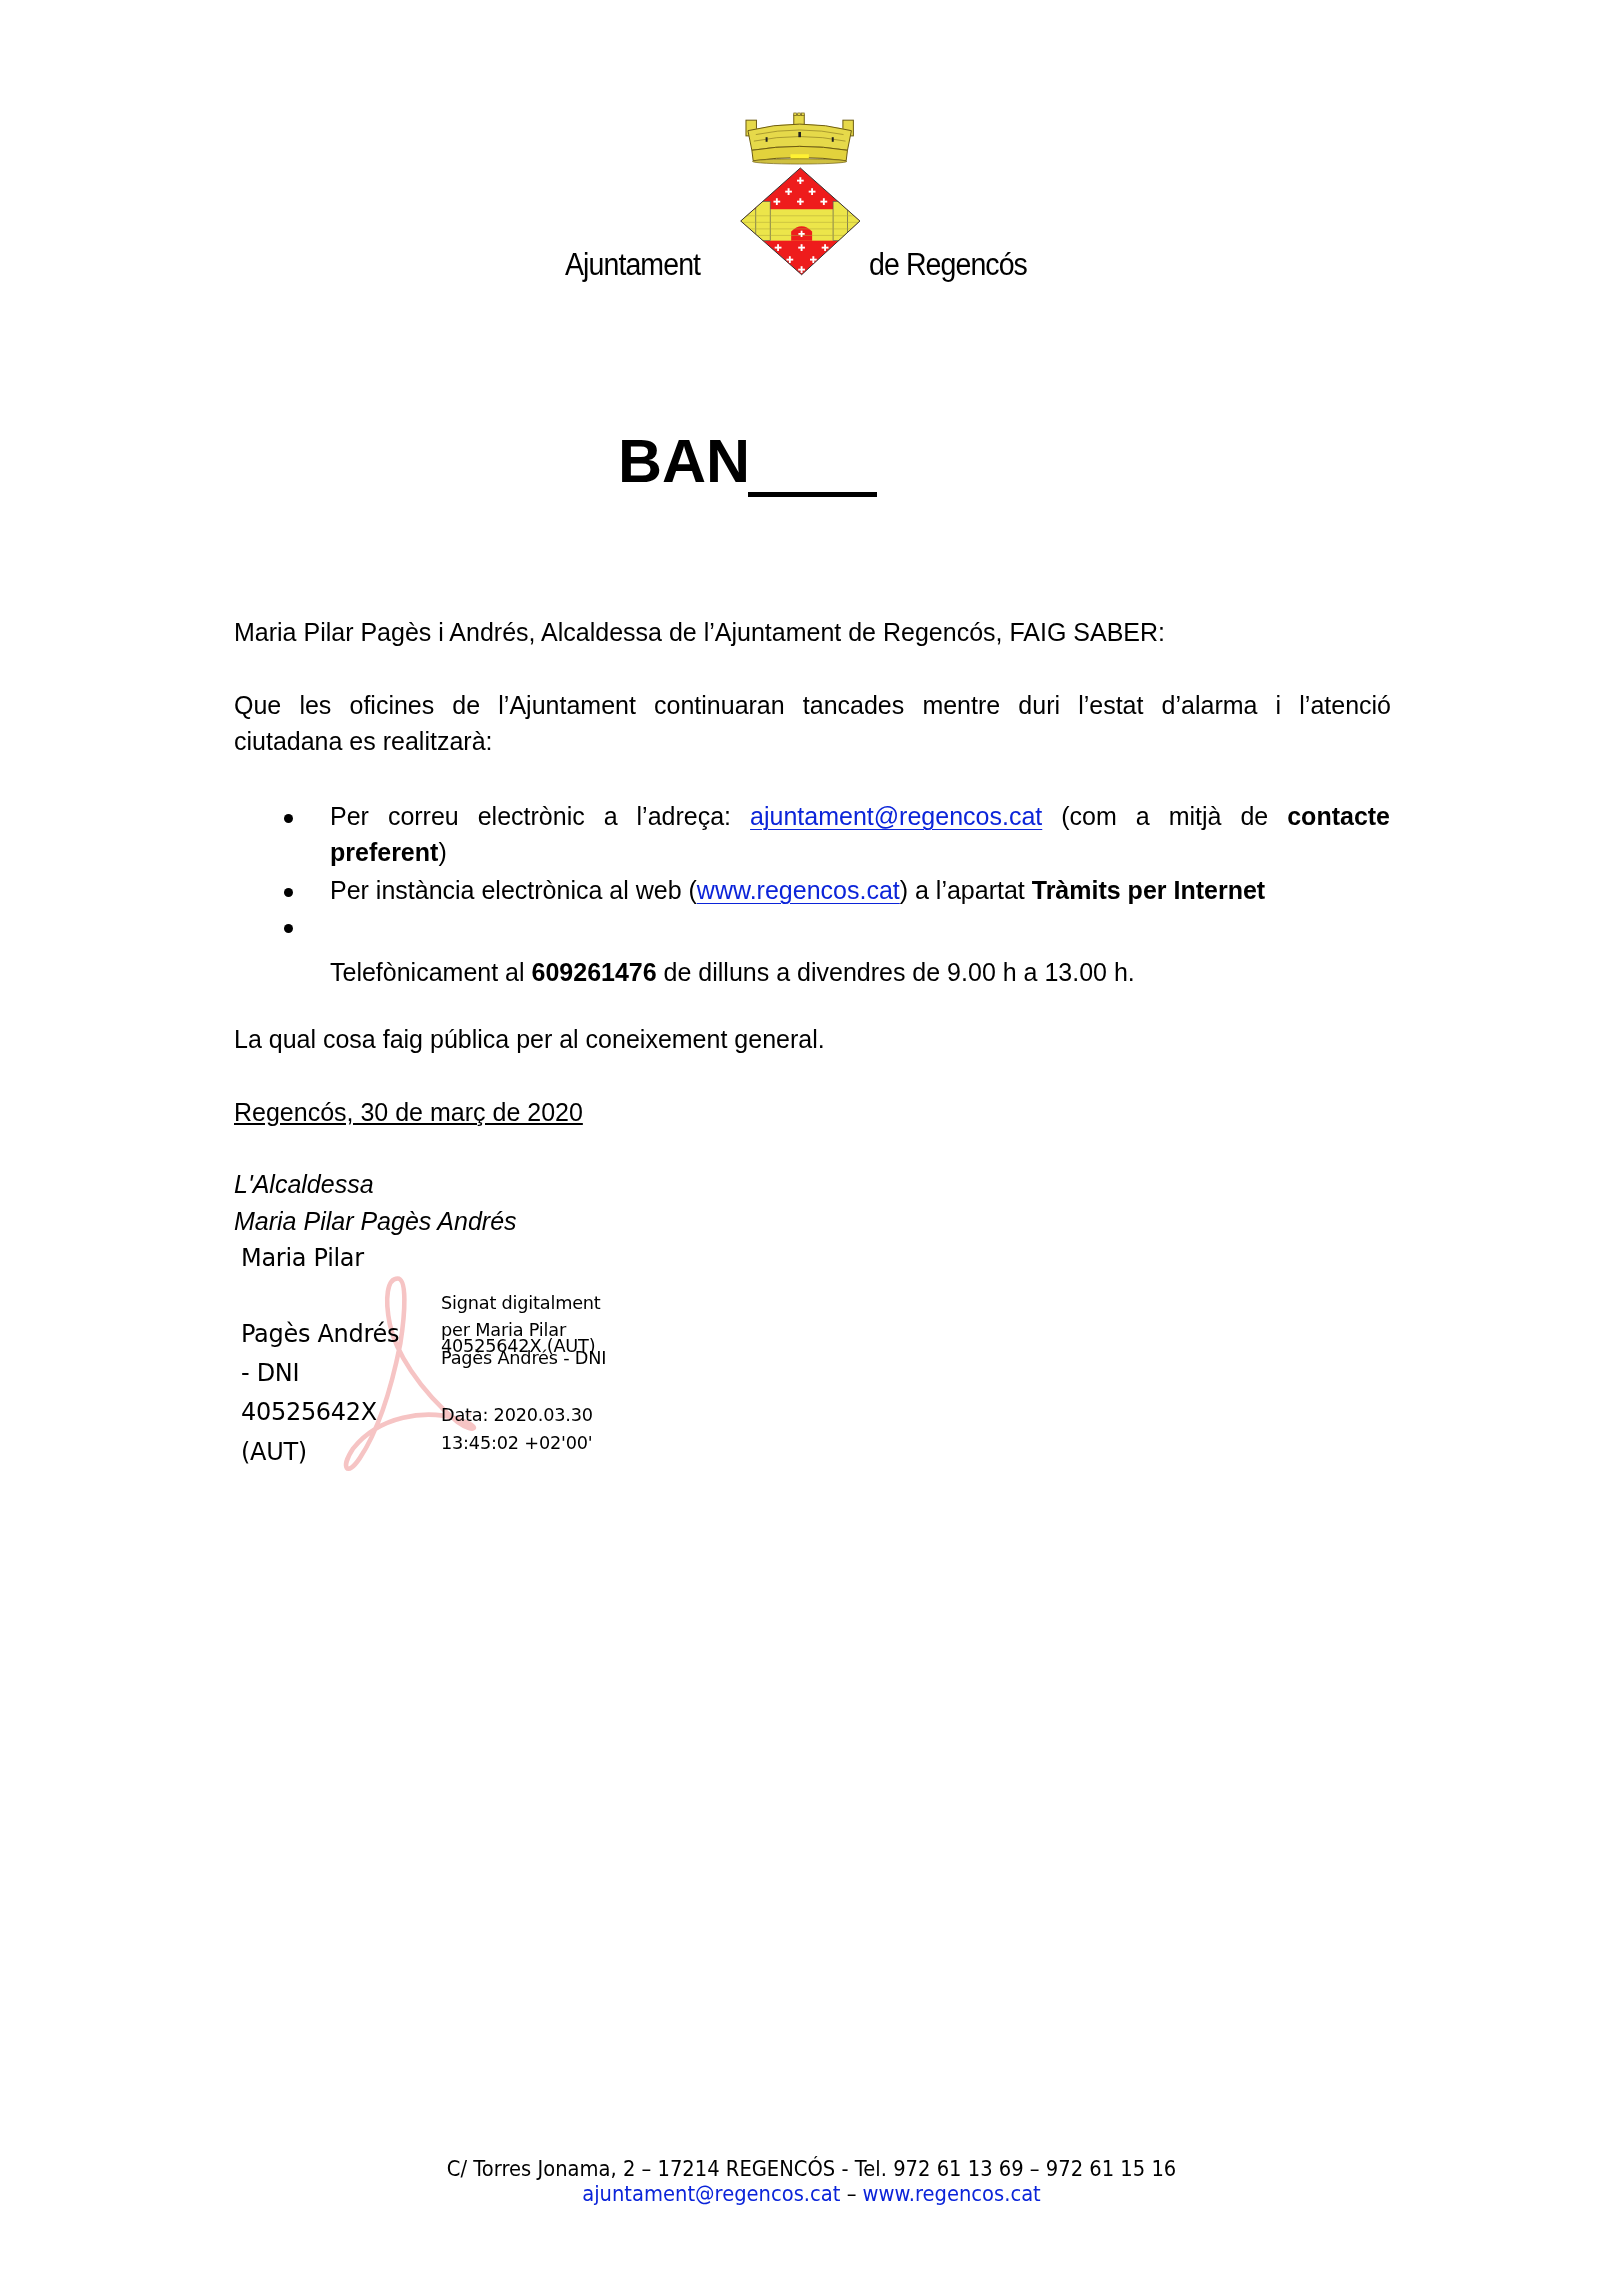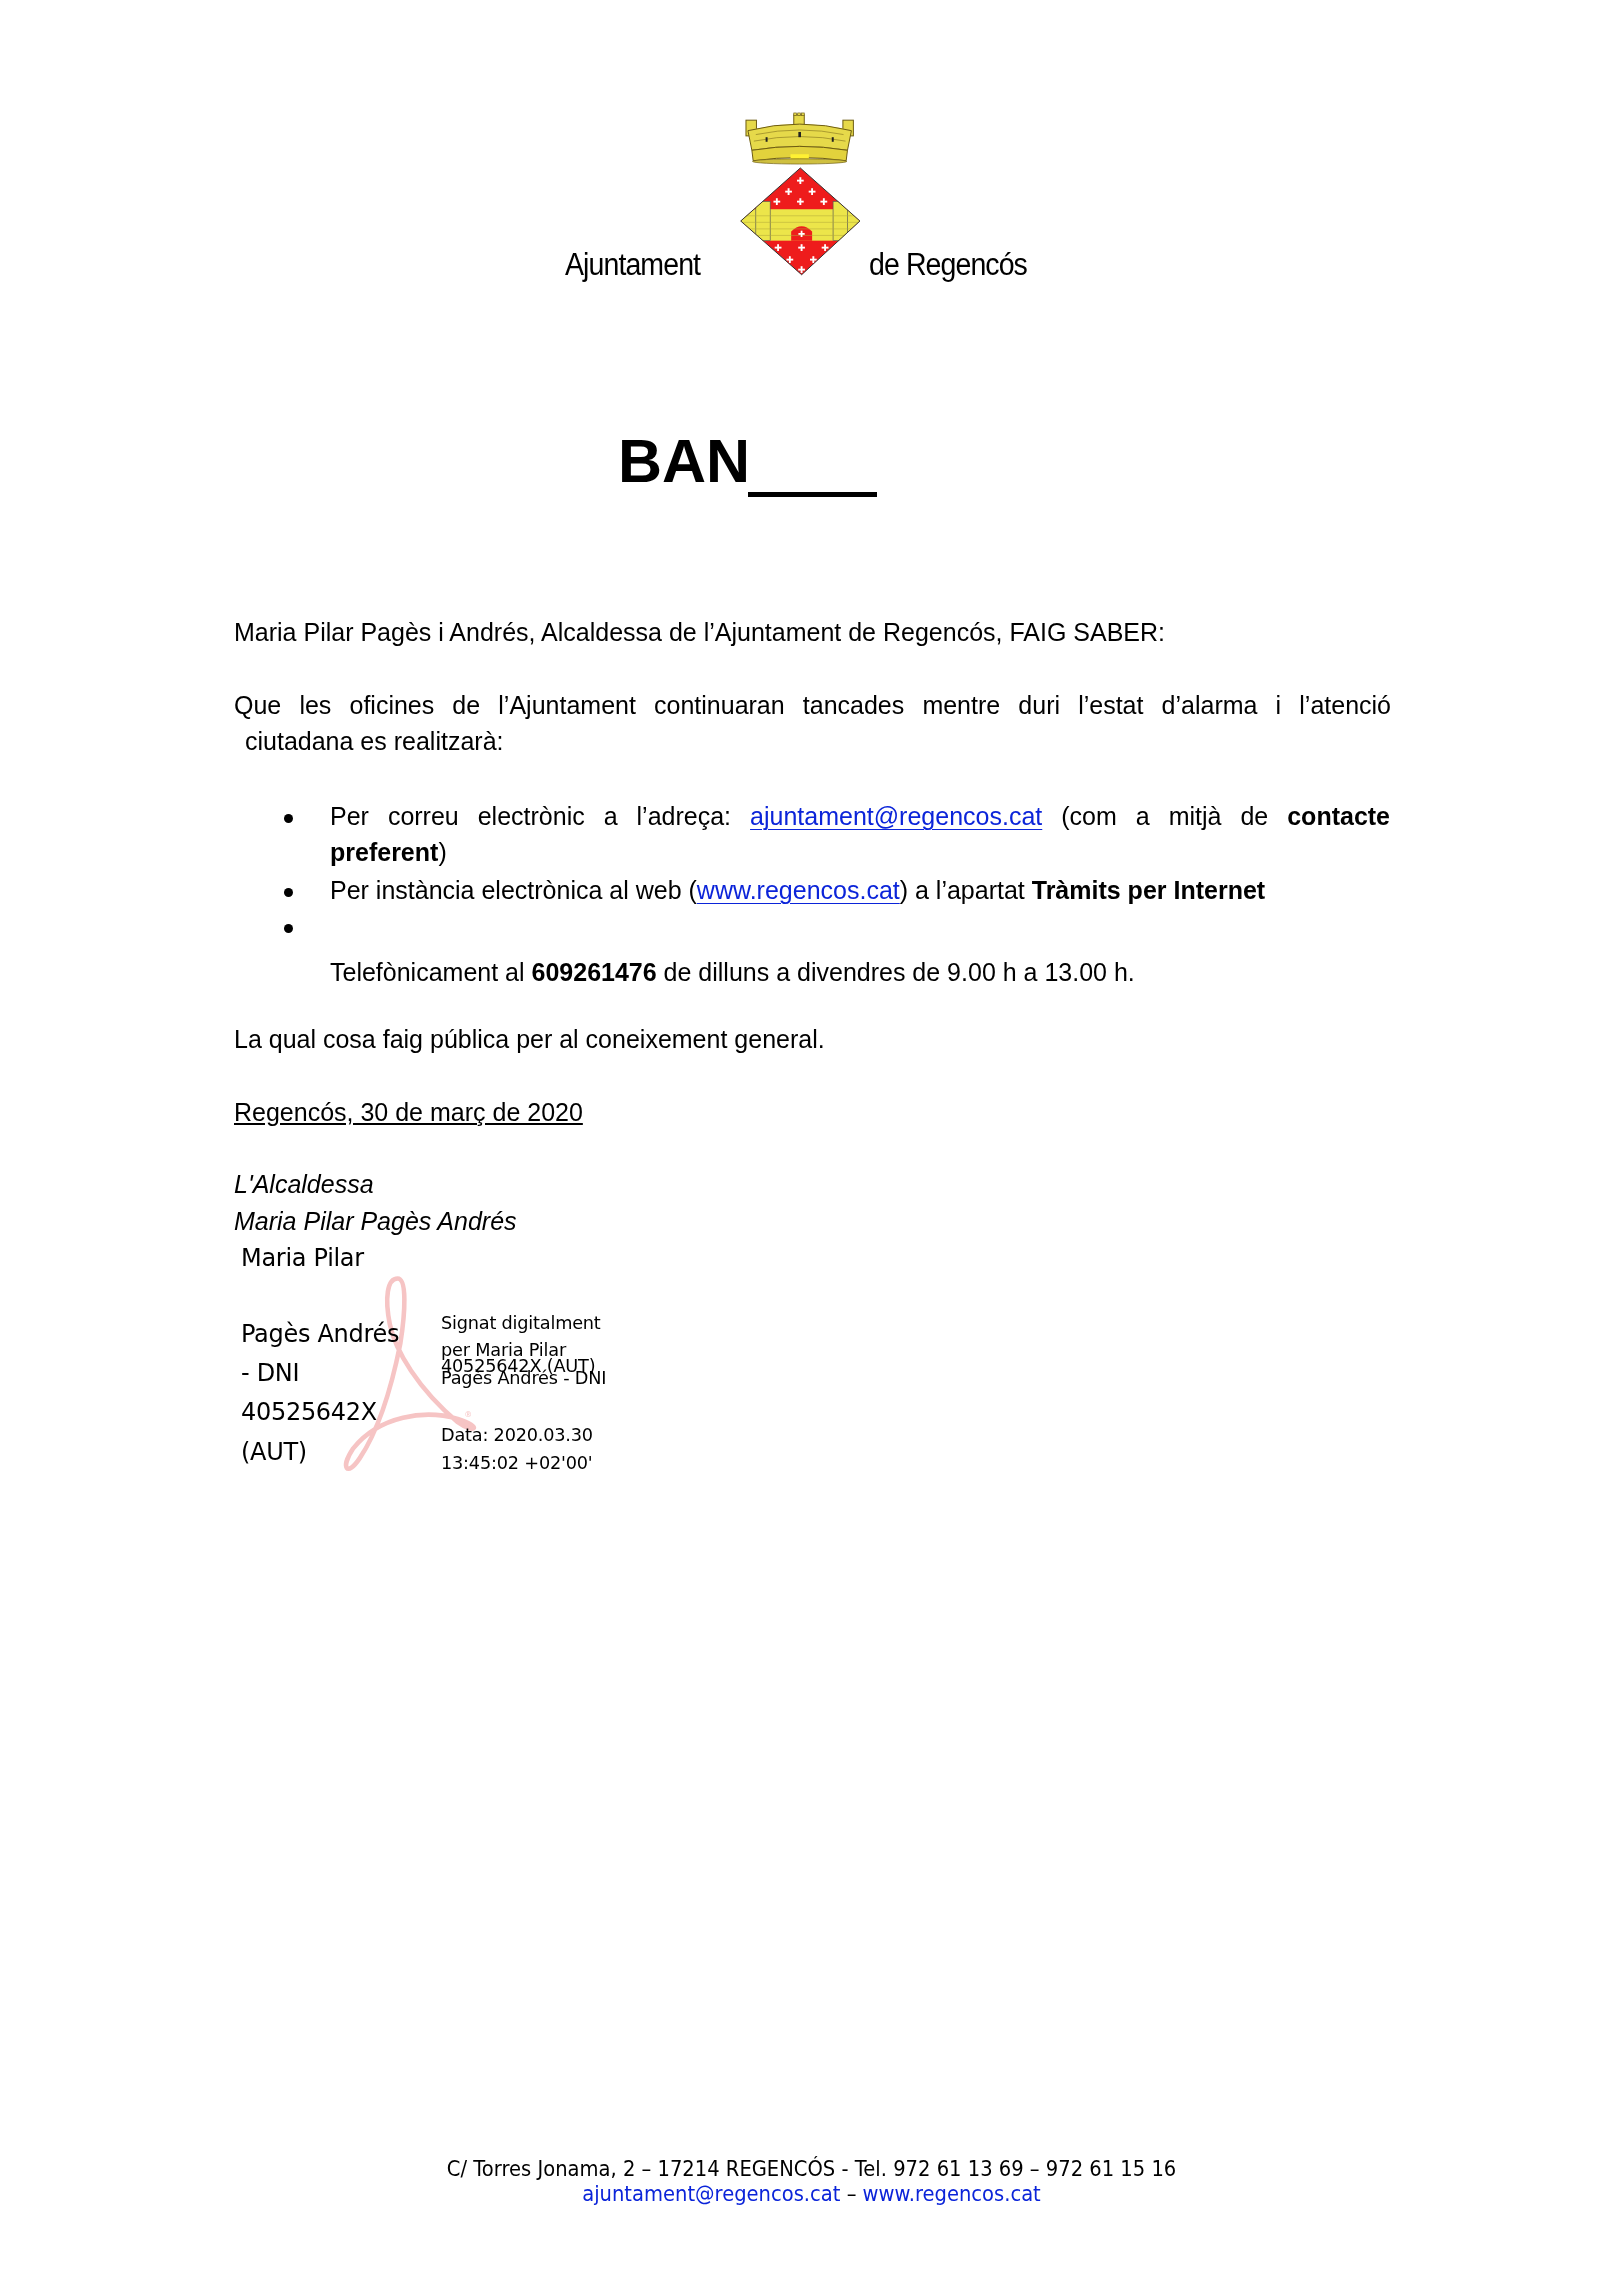--- a/index.html
+++ b/index.html
@@ -14,21 +14,21 @@
   
   #title { position:absolute; left:0; width:1368px; top:425px; text-align:center; font-family:"Liberation Sans", sans-serif; font-weight:bold; font-size:61px; line-height:72px; }
   #title span { display:inline-block; position:relative; }
   #title-underline { position:absolute; left:748px; top:492px; width:129px; height:4.6px; background:#000; }
 
   
   .body-text { position:absolute; font-family:"Liberation Sans", sans-serif; font-size:25px; line-height:35px; white-space:nowrap; }
   .just { text-align:justify; text-align-last:justify; white-space:normal; }
   #p-intro { left:234px; top:615px; }
   #p-offices-1 { left:234px; top:688px; width:1157px; }
-  #p-offices-2 { left:245px; top:724px; }
+  #p-offices-2 { left:234px; top:724px; }
 
   .bullet { position:absolute; width:9.2px; height:9.2px; border-radius:50%; background:#000; }
   #b1 { left:284px; top:814px; }
   #b2 { left:284px; top:888px; }
   #b3 { left:284px; top:924px; }
   #li1-a { left:330px; top:799px; width:1060px; }
   #li1-b { left:330px; top:835px; }
   #li2 { left:330px; top:873px; }
   #li3 { left:330px; top:955px; }
 
@@ -36,21 +36,21 @@
   b { font-weight:bold; }
 
   #p-closing { left:234px; top:1022px; }
   #p-place-date { left:234px; top:1095px;text-decoration:underline; }
   #p-role { left:234px; top:1167px; font-style:italic; }
   #p-name { left:234px; top:1204px; font-style:italic; }
 
   
   #sig-watermark { position:absolute; left:327px; top:1272px; width:157px; height:209px; }
   .sig-left { position:absolute; left:241px; font-family:"DejaVu Sans", sans-serif; font-size:24px; line-height:38px; white-space:nowrap; letter-spacing:-0.3px; }
-  .sig-right { position:absolute; left:441px; font-family:"DejaVu Sans", sans-serif; font-size:17.7px; line-height:28px; white-space:nowrap; letter-spacing:-0.2px;margin-top:20px; }
+  .sig-right { position:absolute; left:441px; font-family:"DejaVu Sans", sans-serif; font-size:17.7px; line-height:28px; white-space:nowrap; letter-spacing:-0.2px; }
 
   
   .footer-line { position:absolute; left:0; width:1623px; text-align:center; font-family:"DejaVu Sans", sans-serif; font-size:21px; white-space:nowrap; }
   #footer-1 { top:2157px; color:#000; transform:scaleX(0.93); transform-origin:center; }
   #footer-2 { top:2182px; color:#0b24d9; transform:scaleX(0.93); transform-origin:center; }
   #footer-2 .sep { color:#000; }
   #footer-2 .flink { color:#0b24d9; }
 </style>
 </head>
 <body>

